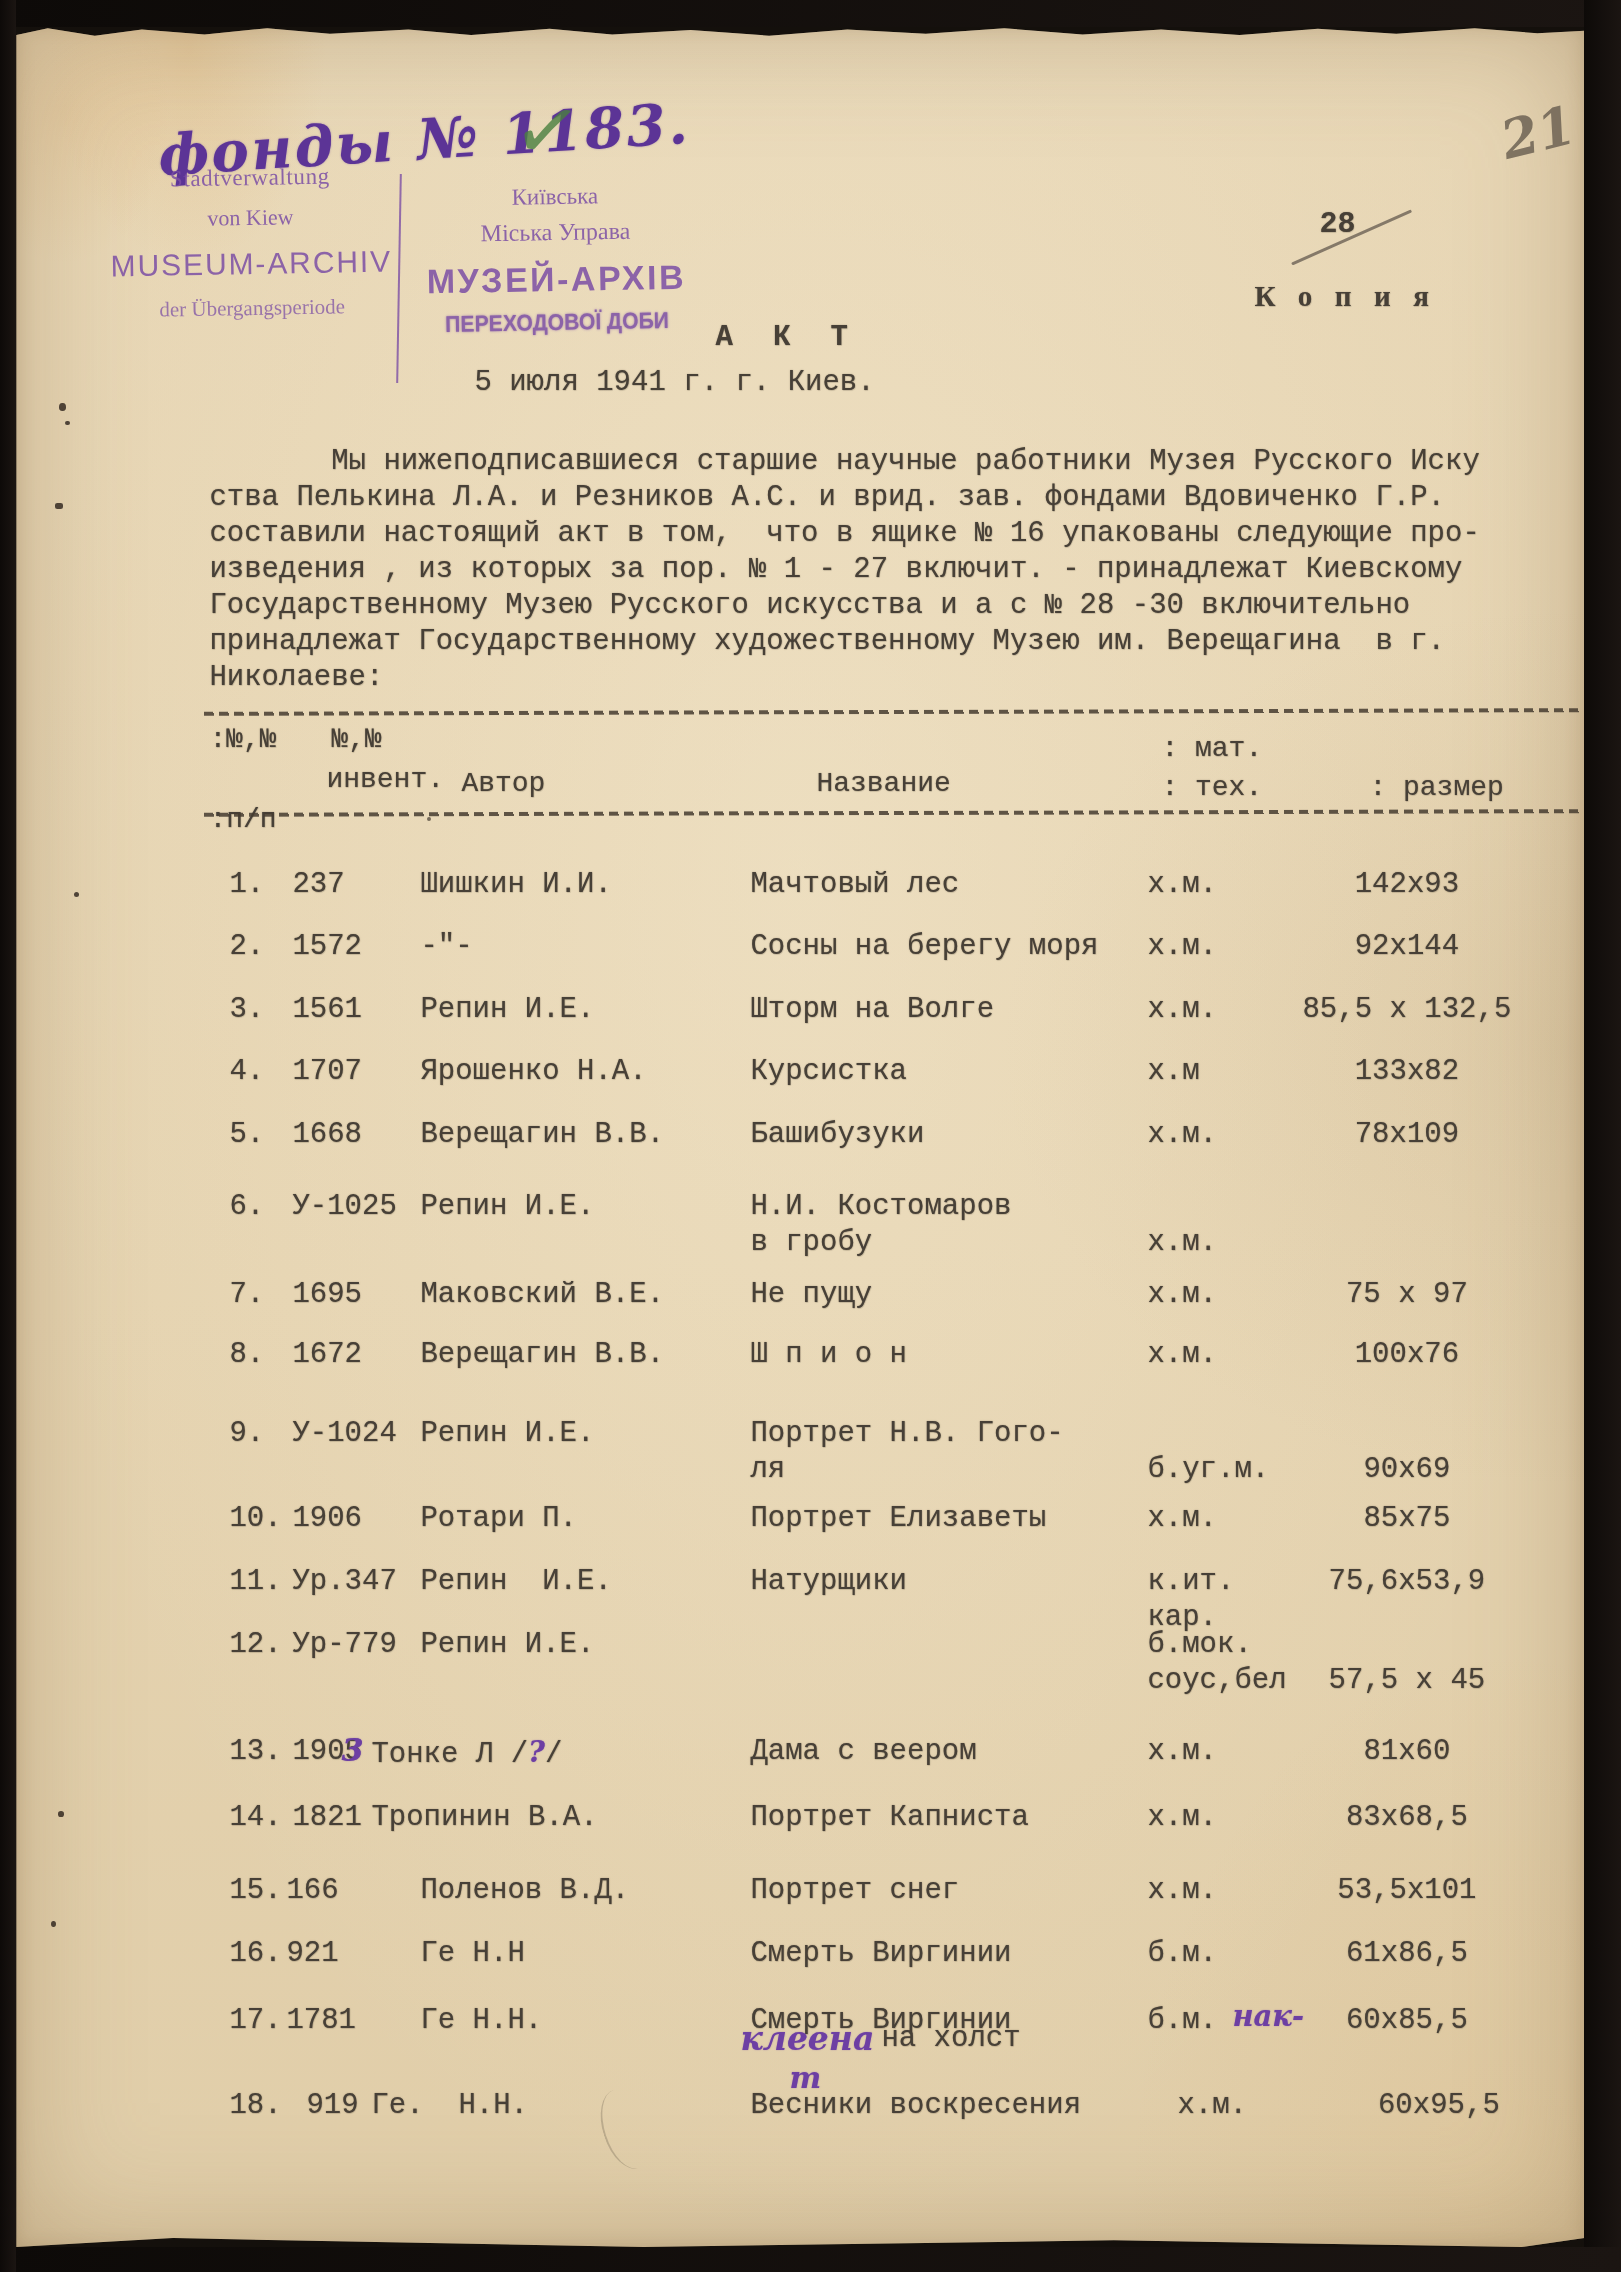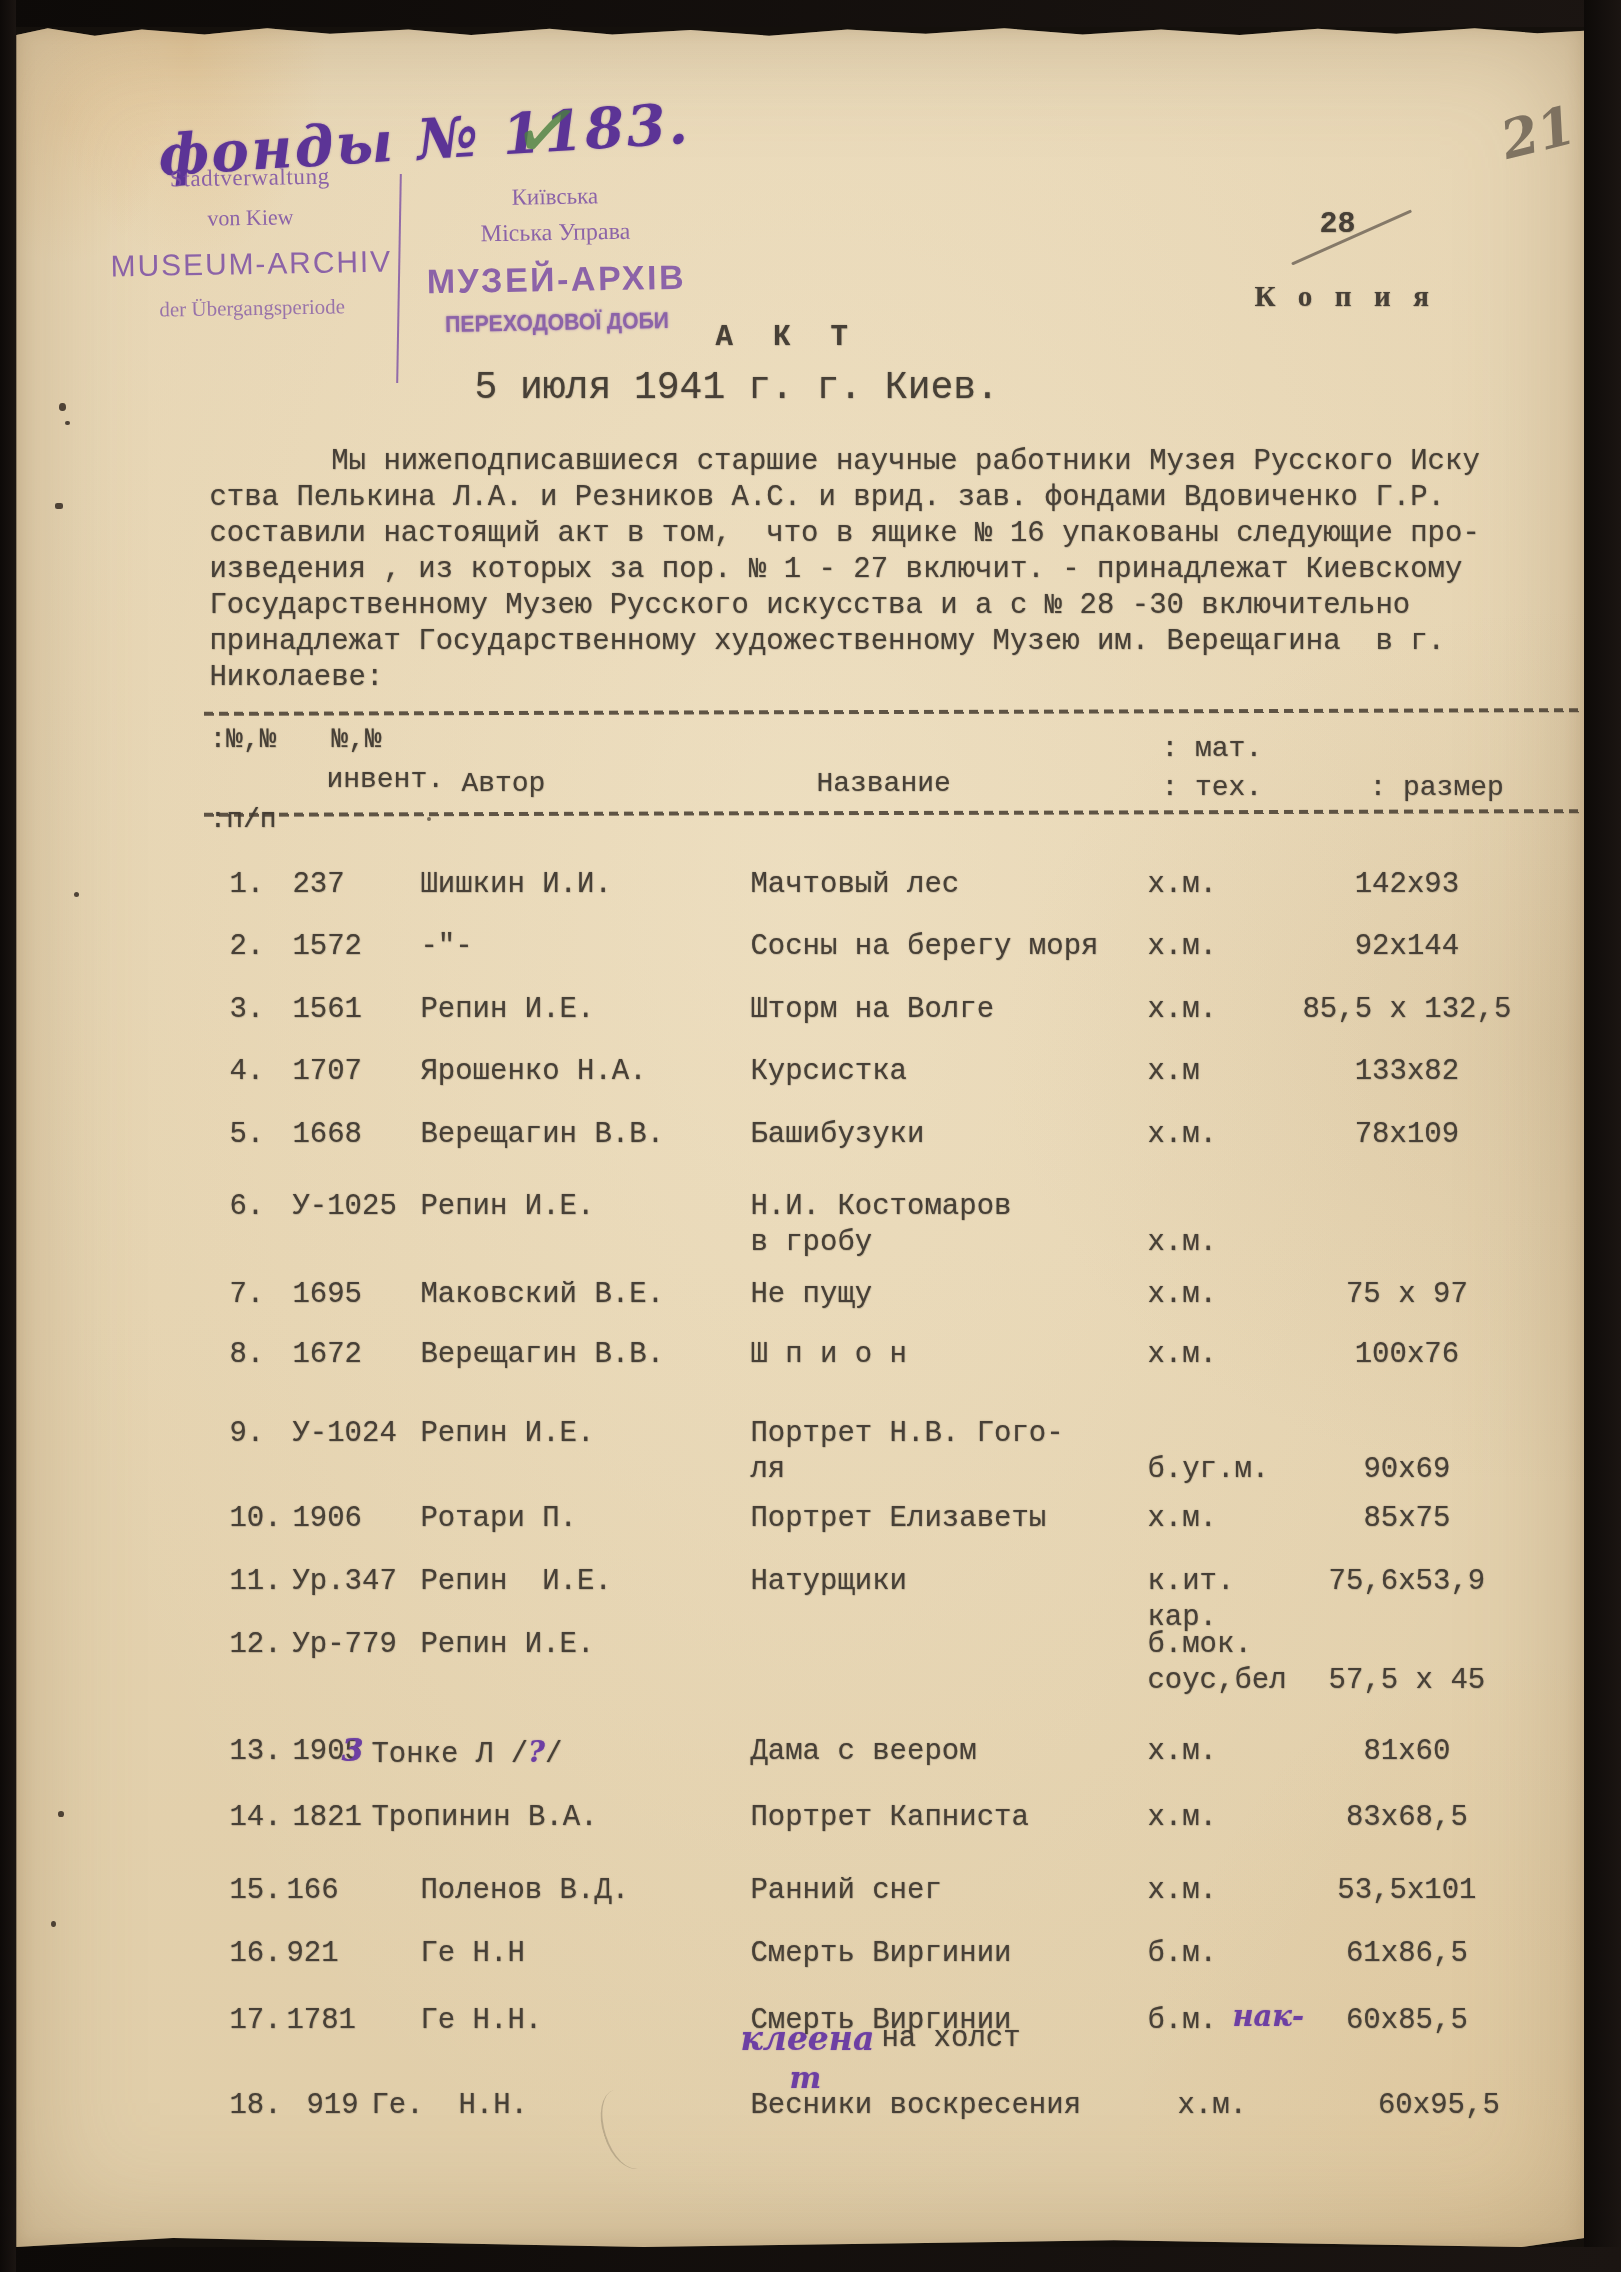--- a/index.html
+++ b/index.html
@@ -51,21 +51,21 @@
   .stamp-ua .s4{font-size:23px;font-family:"Liberation Sans","DejaVu Sans",sans-serif;
      font-weight:bold;margin-top:10px;white-space:nowrap;transform:scaleX(.92);
      text-shadow:0 0 2.5px rgba(124,79,165,.8);}
 
   .num28{left:1303px;top:182px;font-size:30px;font-weight:bold;}
   .strike28{left:1270px;top:211px;width:131px;height:2.5px;background:rgba(108,98,85,.8);
     transform:rotate(-24deg);border-radius:1.3px;}
   .kopiya{left:1238px;top:255px;font-size:29px;letter-spacing:7.6px;font-weight:bold;font-family:Liberation Serif, serif;}
 
   .akt{left:699px;top:296px;font-size:29px;letter-spacing:11.4px;font-weight:bold;}
-  .dateline{left:458px;top:341px;font-size:38px;}
+  .dateline{left:458px;top:341px;font-size:29px;}
 
   .paragraph{left:193px;top:419px;width:1394px;font-size:29px;line-height:36px;}
 
   .dash{height:4.4px;left:188px;width:1390px;
     background:repeating-linear-gradient(90deg, rgba(70,60,48,.85) 0 9.5px, rgba(70,60,48,0) 9.5px 15px);
     transform:rotate(-.15deg);}
   .thead{font-size:28px;}
 
   .row{position:absolute;left:0;width:1621px;height:38px;font-size:29px;line-height:36px;}
   .cell{position:absolute;white-space:pre-wrap;}
@@ -246,21 +246,21 @@
     <span class="cell c-inv">1821</span>
     <span class="cell c-author">Тропинин В.А.</span>
     <span class="cell c-title">Портрет Капниста</span>
     <span class="cell c-mat">х.м.</span>
     <span class="cell c-size">83х68,5</span>
   </div>
   <div class="row typed" style="top:1848px">
     <span class="cell c-num">15.</span>
     <span class="cell c-inv" style="left:270px">166</span>
     <span class="cell c-author">Поленов В.Д.</span>
-    <span class="cell c-title">Ранний снег</span>
+    <span class="cell c-title">Портрет снег</span>
     <span class="cell c-mat">х.м.</span>
     <span class="cell c-size">53,5х101</span>
   </div>
   <div class="row typed" style="top:1911px">
     <span class="cell c-num">16.</span>
     <span class="cell c-inv" style="left:270px">921</span>
     <span class="cell c-author">Ге Н.Н</span>
     <span class="cell c-title">Смерть Виргинии</span>
     <span class="cell c-mat">б.м.</span>
     <span class="cell c-size">61х86,5</span>

